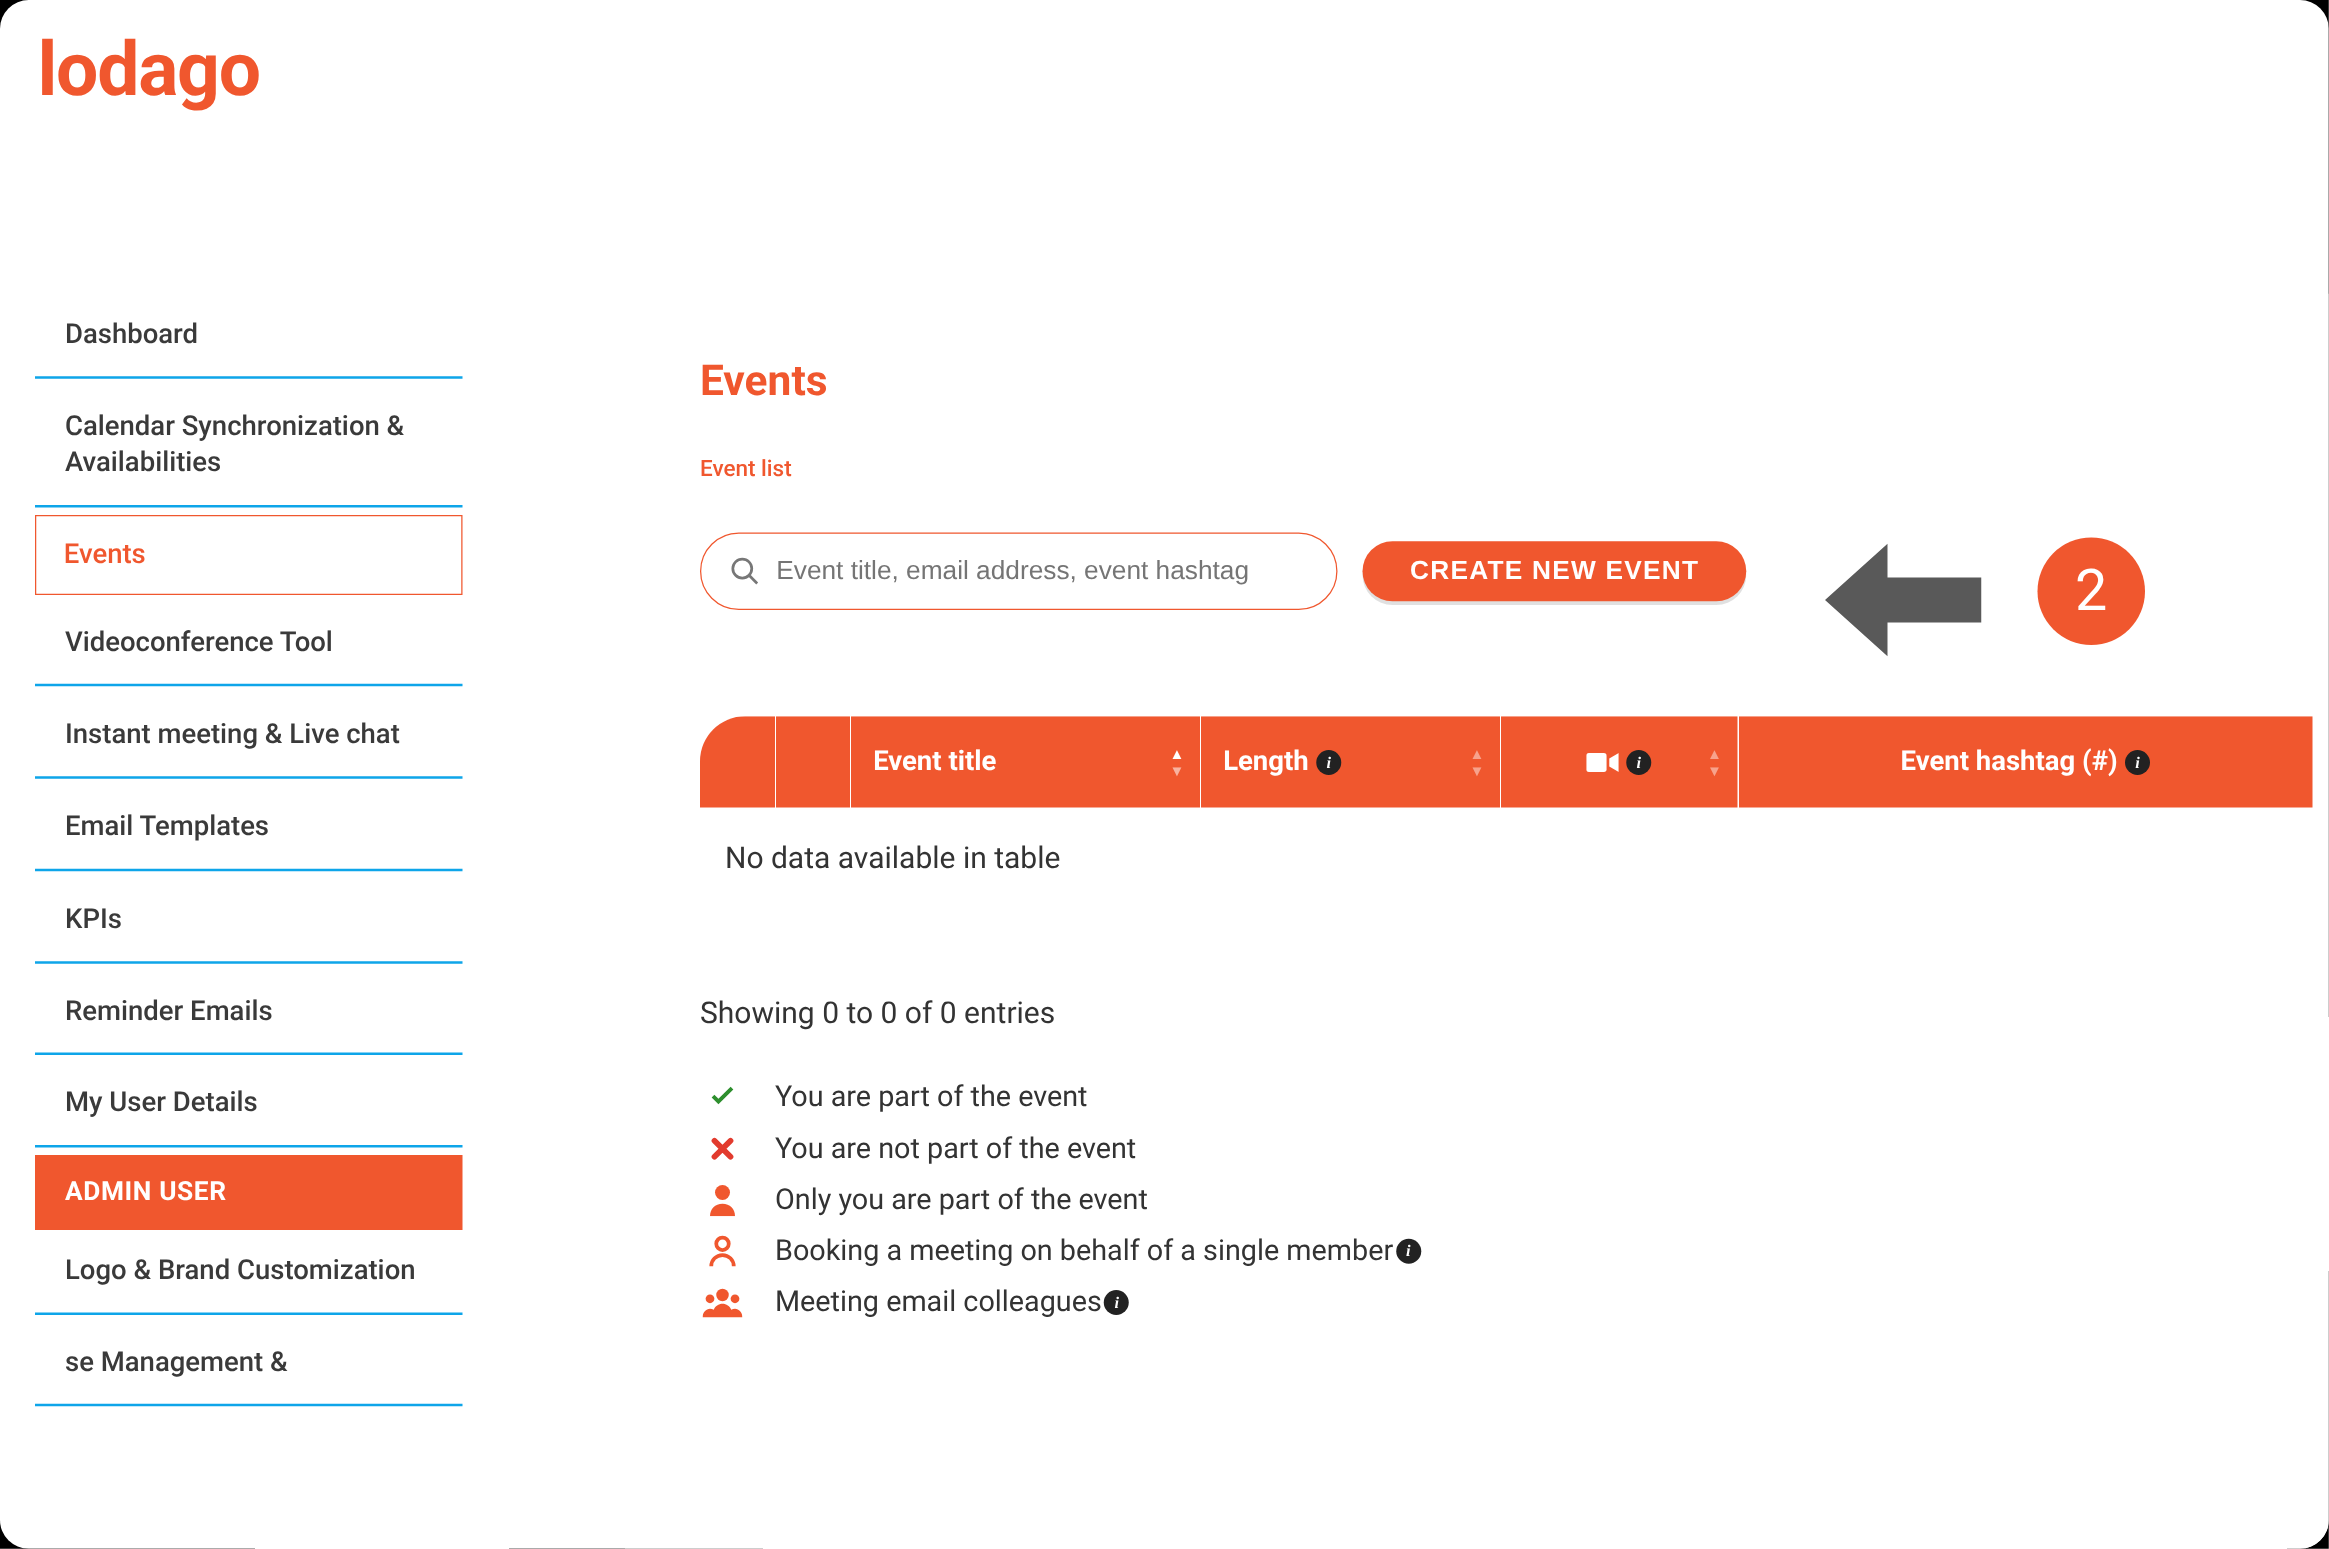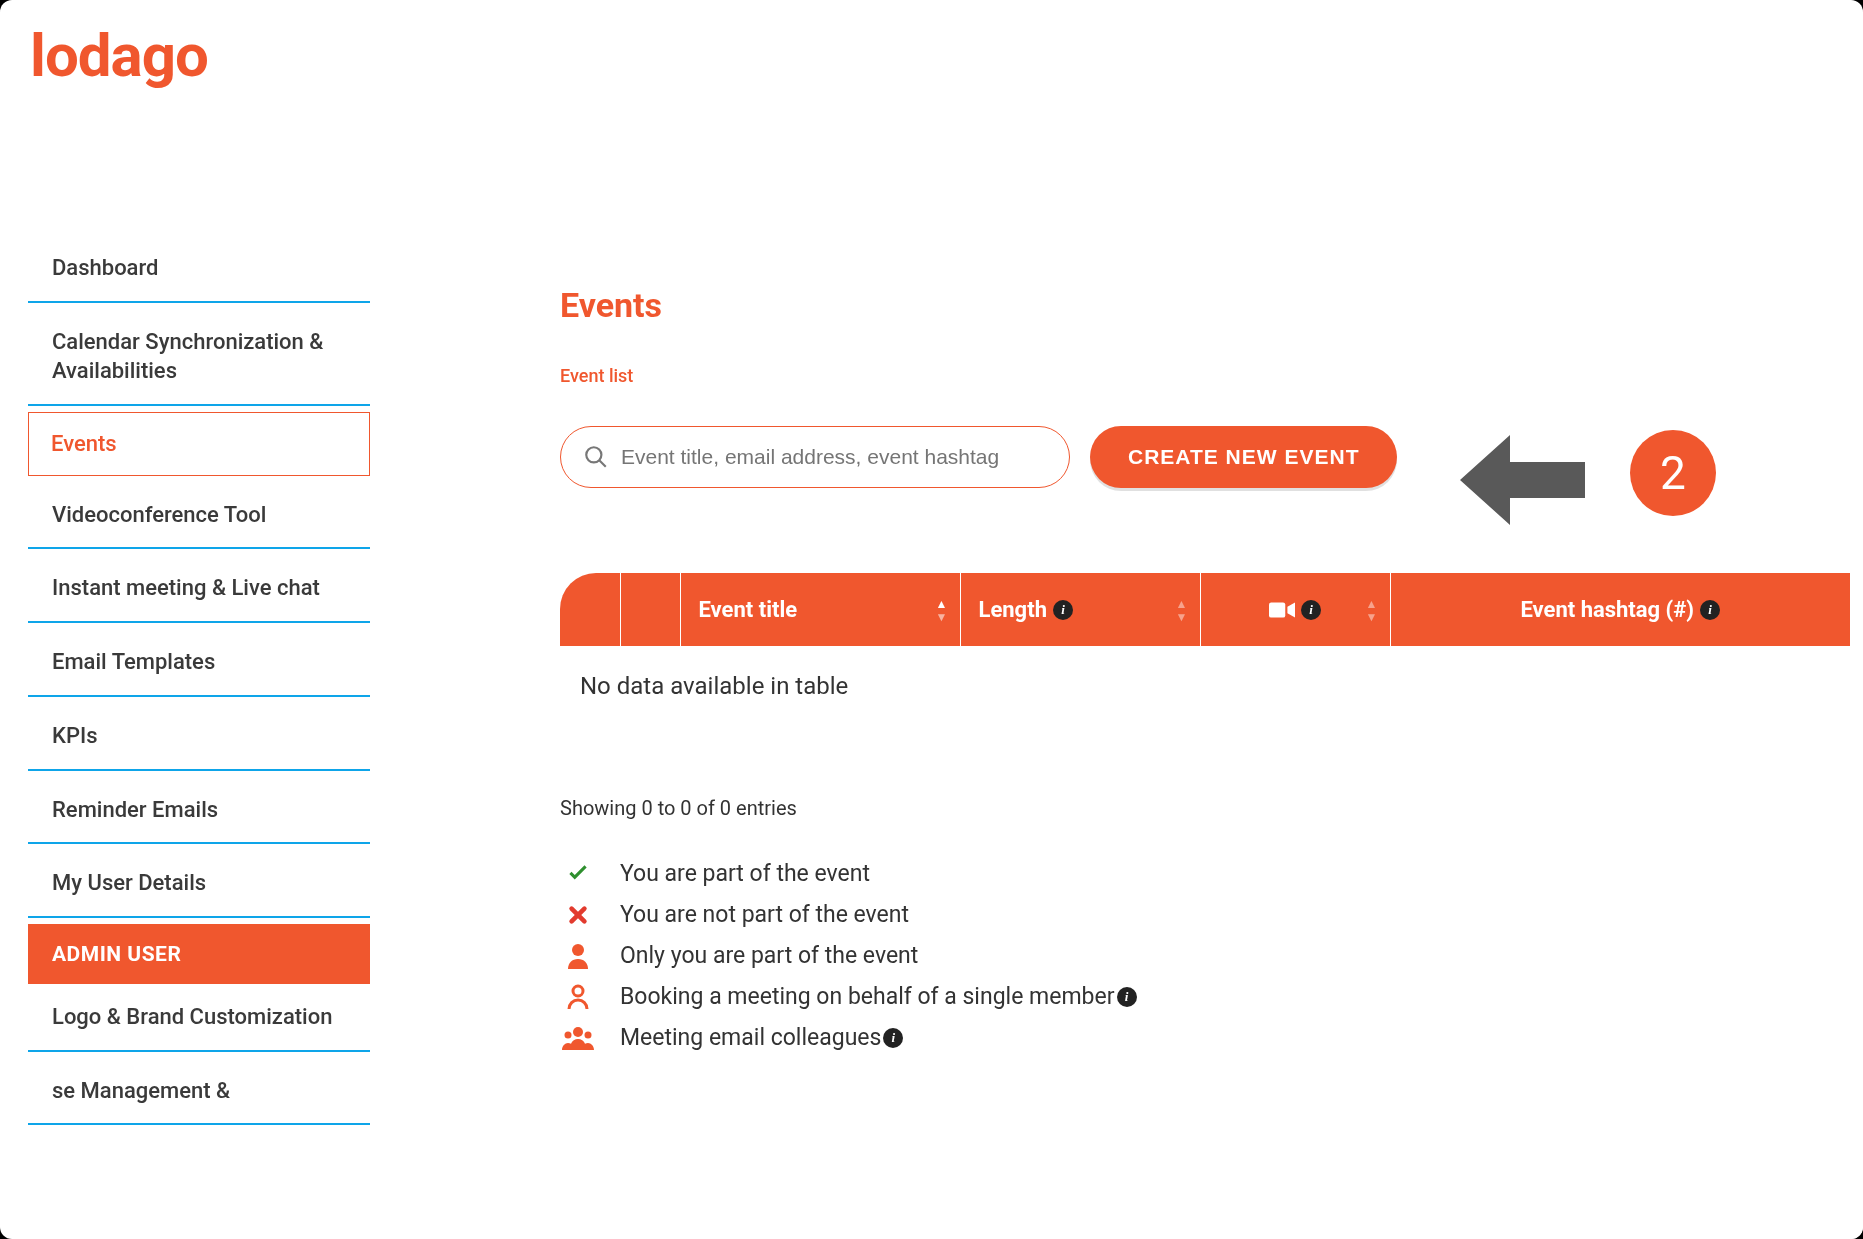--- a/index.html
+++ b/index.html
@@ -8,21 +8,21 @@
     background: #000;
     width: 1863px;
     height: 1239px;
     position: relative;
     overflow: hidden;
   }
   .viewport {
     position: absolute;
     top: 0; left: 0; right: 0; bottom: 0;
     background: #fff;
-    border-radius: 12px;
+    border-radius: 23px;
     overflow: hidden;
   }
   .logo {
     position: absolute;
     top: 20px;
     left: 30px;
     font-size: 60px;
     font-weight: 700;
     color: #f0572e;
     letter-spacing: -1px;
@@ -103,21 +103,21 @@
     margin-left: 12px;
     width: 100%;
     background: transparent;
   }
   .create-btn {
     background: #f0572e;
     color: #fff;
     border: none;
     border-radius: 40px;
     padding: 0 38px;
-    height: 62px;
+    height: 48px;
     font-size: 21px;
     font-weight: 700;
     letter-spacing: 1px;
     cursor: pointer;
     box-shadow: 0 3px 0 rgba(0,0,0,0.12);
   }
   .annotation-arrow {
     position: absolute;
     top: 420px;
     left: 1440px;
@@ -176,21 +176,21 @@
     font-weight:700;
     font-style: italic;
     font-family: Georgia, serif;
   }
   .evt-table tbody td {
     padding: 26px 20px;
     font-size: 24px;
     color: #333;
   }
   .showing {
-    font-size: 20px;
+    font-size: 24px;
     color: #333;
     margin: 70px 0 40px 0;
   }
   .legend {
     display: flex;
     flex-direction: column;
     gap: 14px;
   }
   .legend-row {
     display: flex;

